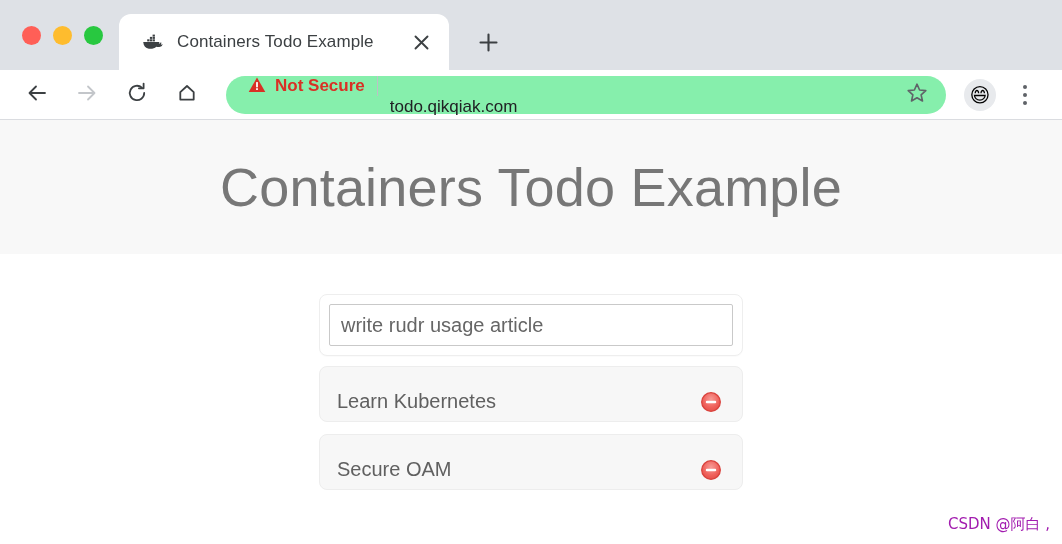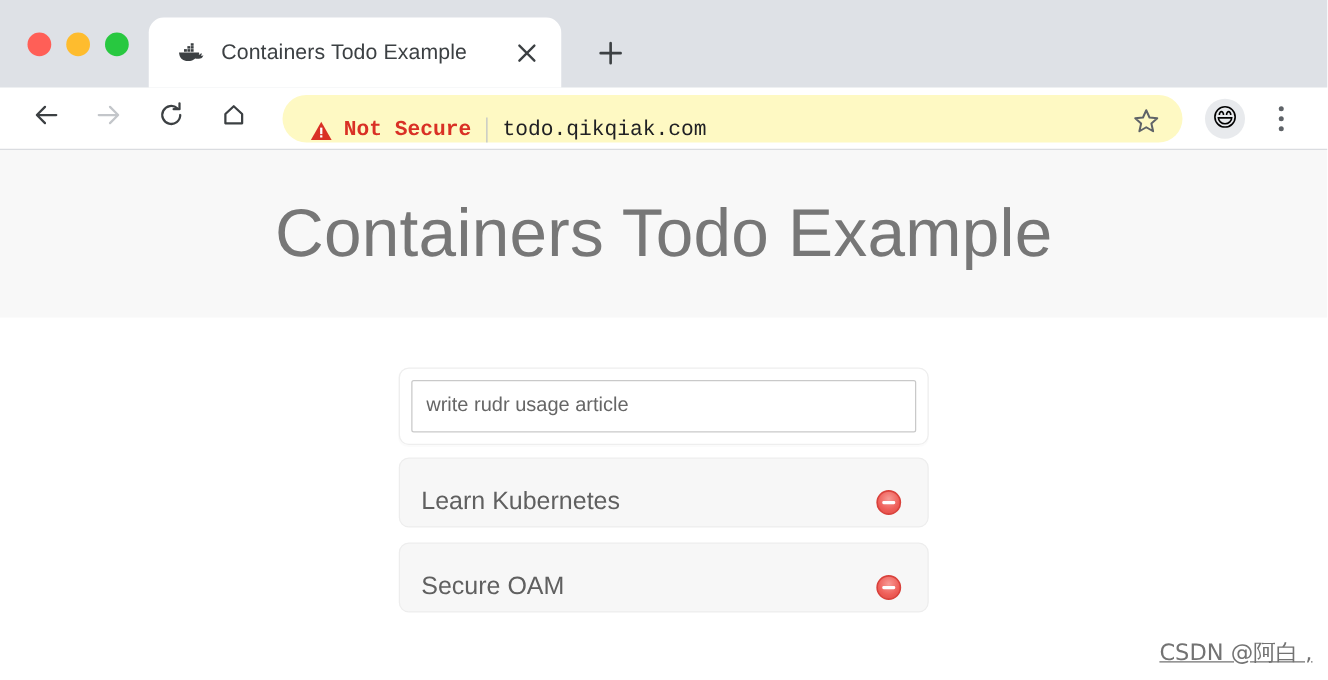--- a/index.html
+++ b/index.html
@@ -109,28 +109,27 @@
     display: flex;
     align-items: center;
     justify-content: center;
     flex: 0 0 38px;
     margin-right: 12px;
     border-radius: 50%;
   }
   .omnibox {
     flex: 1 1 auto;
     height: 38px;
-    background: #fef9c3;
+    background: #86efac;
     border-radius: 19px;
     display: flex;
-    align-items: flex-end;
+    align-items: flex-start;
     padding: 0 8px 0 22px;
     margin: 0 4px 0 8px;
     box-sizing: border-box;
-    font-family: Liberation Mono, monospace;
   }
   .warn-triangle { margin-right: 9px; display:flex; align-items:center; }
   .not-secure {
     color: #d93025;
     font-size: 17px;
     font-weight: bold;
     white-space: nowrap;
   }
   .omni-divider {
     width: 1px;
@@ -223,21 +222,21 @@
     margin-bottom: 10px;
     box-shadow: 0 1px 1px rgba(0,0,0,0.02);
   }
   .todo-input {
     width: 100%;
     box-sizing: border-box;
     height: 42px;
     border: 1px solid #c9c9c9;
     border-radius: 2px;
     padding: 0 11px;
-    font-size: 16px;
+    font-size: 20px;
     color: #666666;
     font-family: "Liberation Sans", "DejaVu Sans", sans-serif;
     background: #ffffff;
     outline: none;
   }
   .todo-input::placeholder { color: #b0b0b0; }
 
   .todo-item {
     background: #f7f7f7;
     border: 1px solid #ededed;
@@ -263,25 +262,24 @@
     flex: 0 0 22px;
     display: flex;
     align-items: center;
     justify-content: center;
   }
 
   .watermark {
     position: absolute;
     right: 12px;
     bottom: 10px;
-    font-size: 18px;
-    color: #737373;
+    font-size: 15px;
+    color: #a21caf;
     font-family: "DejaVu Sans", sans-serif;
     white-space: nowrap;
-    text-decoration: underline;
   }
 </style>
 </head>
 <body>
 
 <div class="browser">
 
   <div class="tabstrip">
 
     <div class="traffic-lights">

